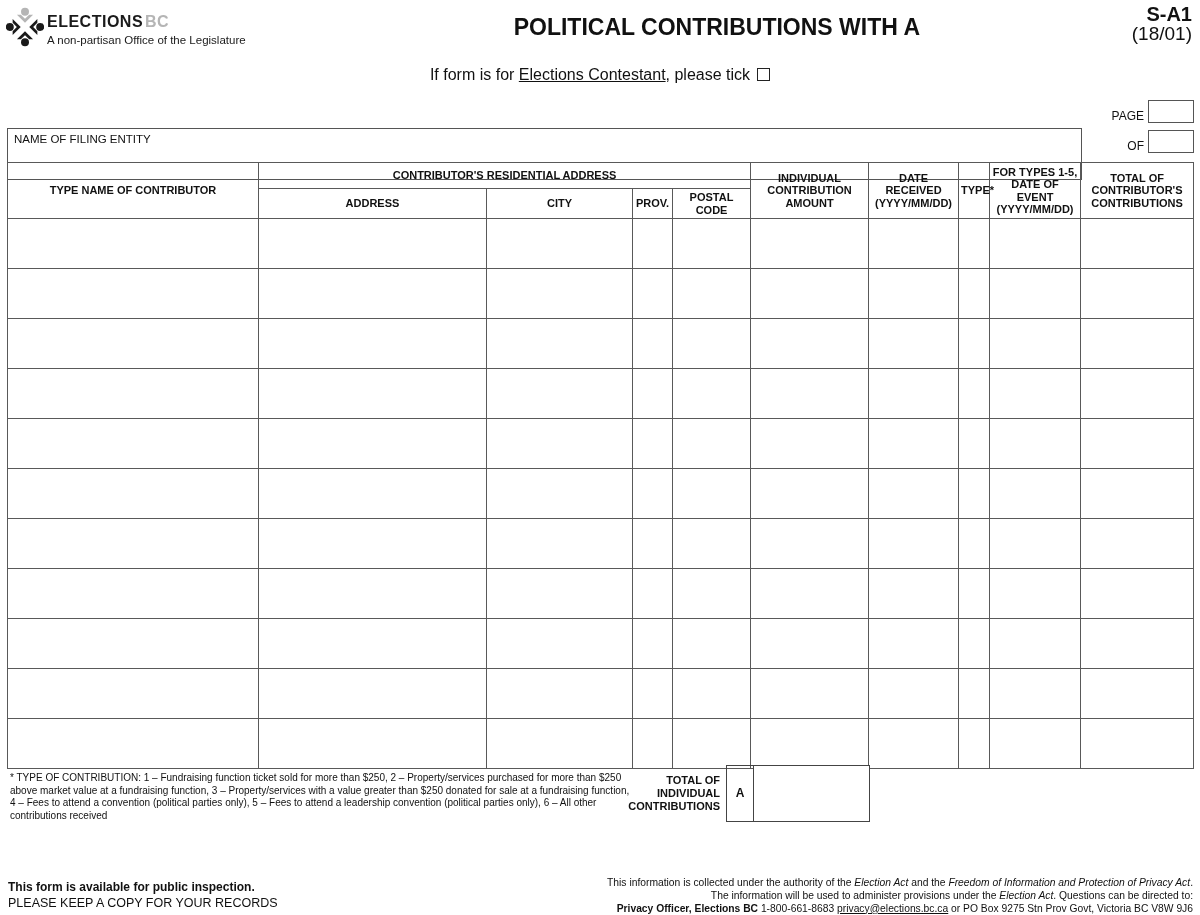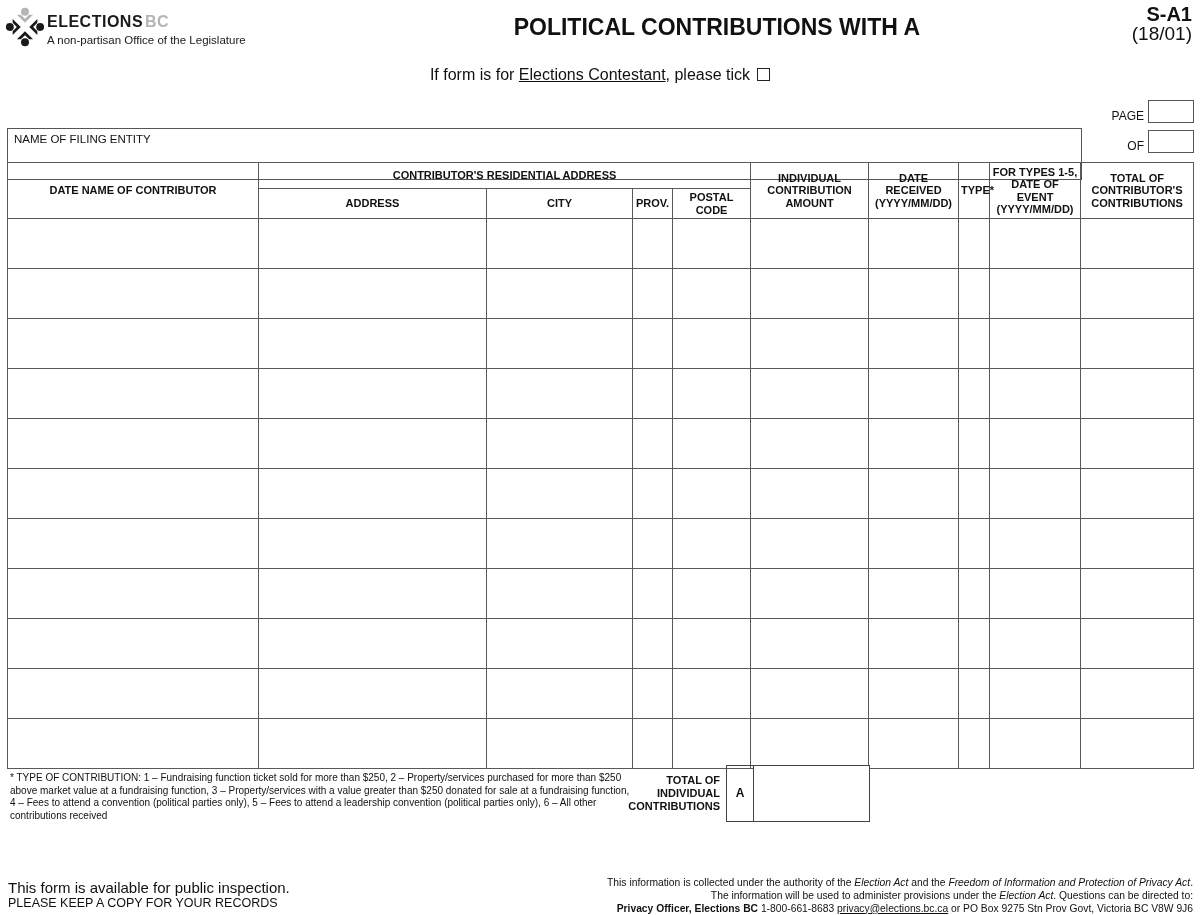--- a/index.html
+++ b/index.html
@@ -60,21 +60,21 @@
 
   .total-label { position:absolute; left:560px; top:774px; width:160px; text-align:right;
                  font-size:11px; font-weight:bold; line-height:13px; white-space:pre-line; color:#111; }
   .total-cells { position:absolute; left:726px; top:764.5px; display:flex; }
   .a-cell { width:28px; height:57px; border:1.5px solid #444; display:flex;
             align-items:center; justify-content:center; font-size:12px; font-weight:bold; }
   .amount-cell { width:116px; height:57px; border:1.5px solid #444; border-left:none; background:#fff; }
 
   
   .footer-left { position:absolute; left:8px; top:880px; }
-  .fl1 { font-size:15px; font-weight:normal; line-height:15px; }
+  .fl1 { font-size:12px; font-weight:bold; line-height:15px; }
   .fl2 { font-size:12.5px; line-height:16px; }
 
   .footer-right { position:absolute; right:7px; top:877px; text-align:right;
                   font-size:10.3px; line-height:12.8px; color:#111; }
   .footer-right > div { white-space:nowrap; }
   .seg-italic { font-style:italic; }
   .seg-bold { font-weight:bold; }
   .seg-underline { text-decoration:underline; }
 </style>
 </head>
@@ -148,21 +148,21 @@
       <col style="width:40px">
         <col style="width:78px">
         <col style="width:118px">
       <col style="width:90px">
         <col style="width:31px">
         <col style="width:91px">
       <col style="width:113px">
     </colgroup>
     <thead>
       <tr class="group-row">
-        <th rowspan="2"><span class="hdr">DATE NAME OF CONTRIBUTOR</span></th>
+        <th rowspan="2"><span class="hdr">TYPE NAME OF CONTRIBUTOR</span></th>
         <th colspan="4"><span class="hdr">CONTRIBUTOR'S RESIDENTIAL ADDRESS</span></th>
         <th rowspan="2"><span class="hdr">INDIVIDUAL
 CONTRIBUTION
 AMOUNT</span></th>
         <th rowspan="2"><span class="hdr">DATE RECEIVED
 (YYYY/MM/DD)</span></th>
         <th rowspan="2"><span class="hdr">TYPE*</span></th>
         <th rowspan="2"><span class="hdr">FOR TYPES 1-5,
 DATE OF EVENT
 (YYYY/MM/DD)</span></th>

